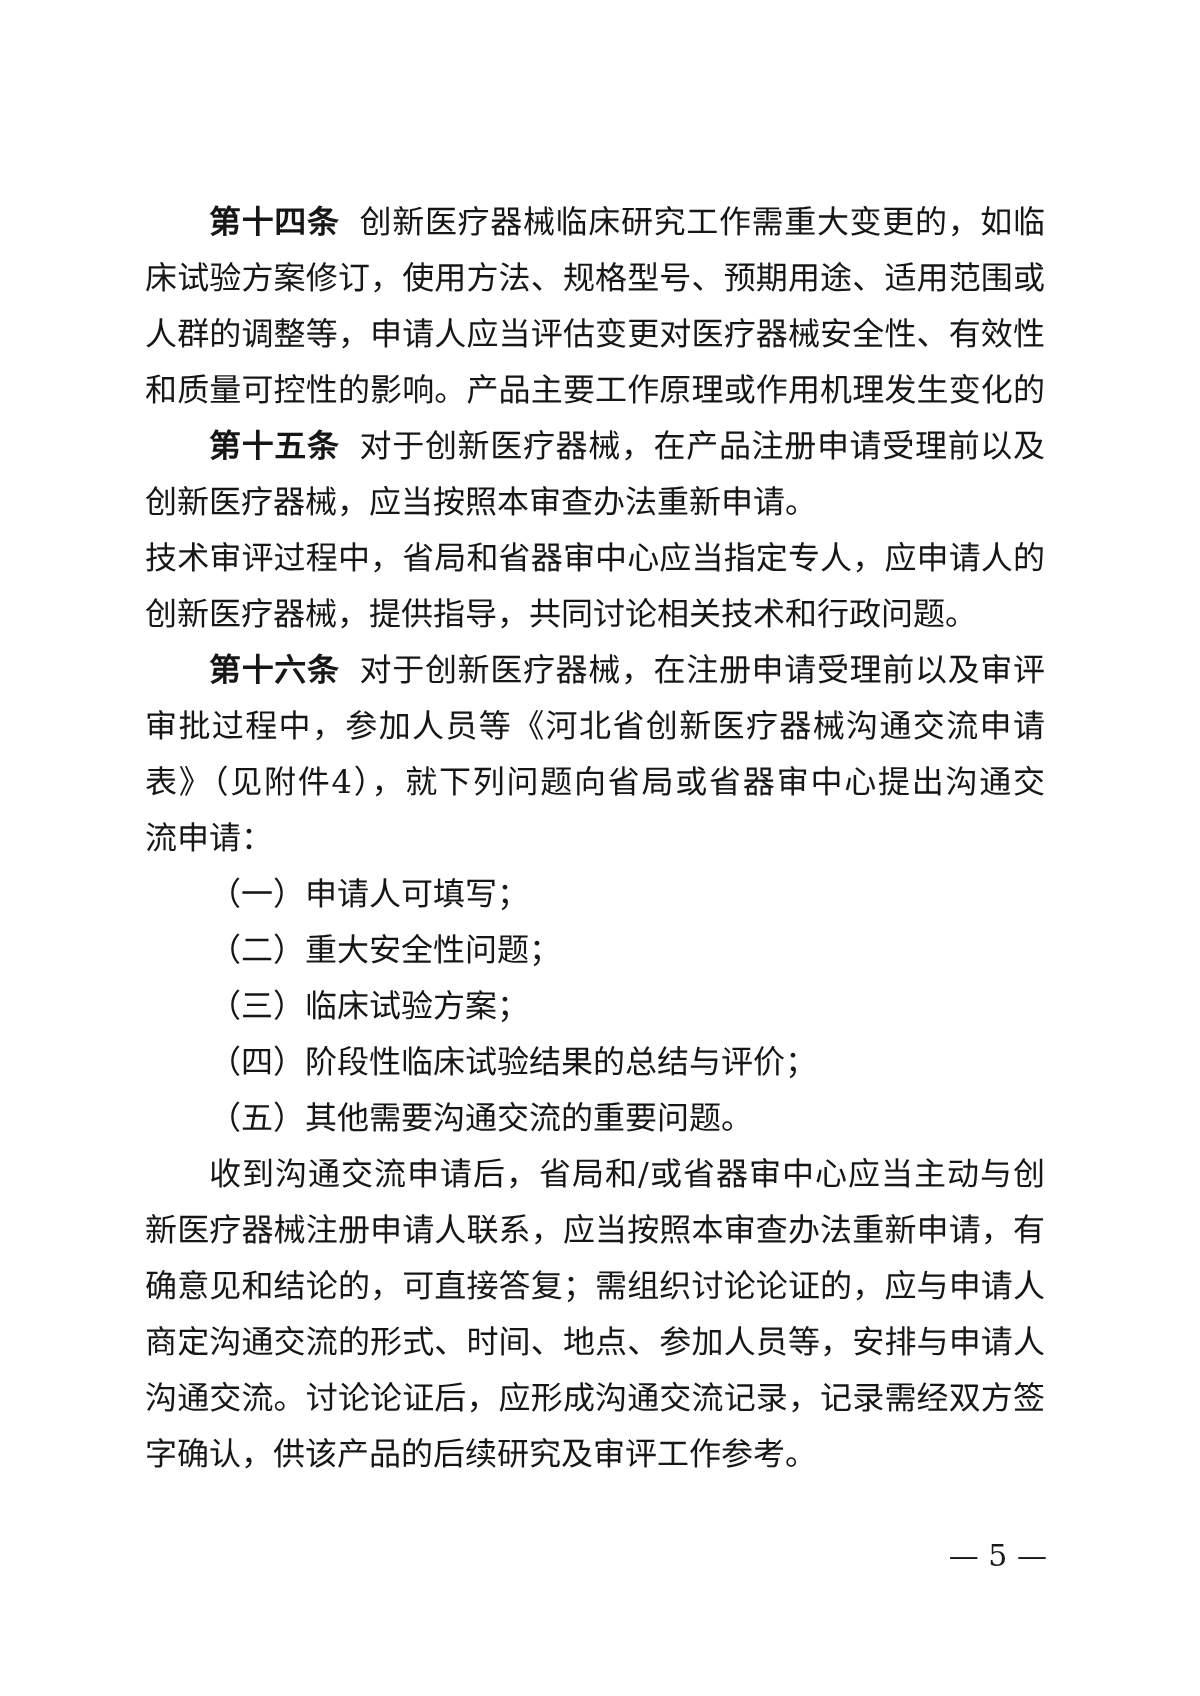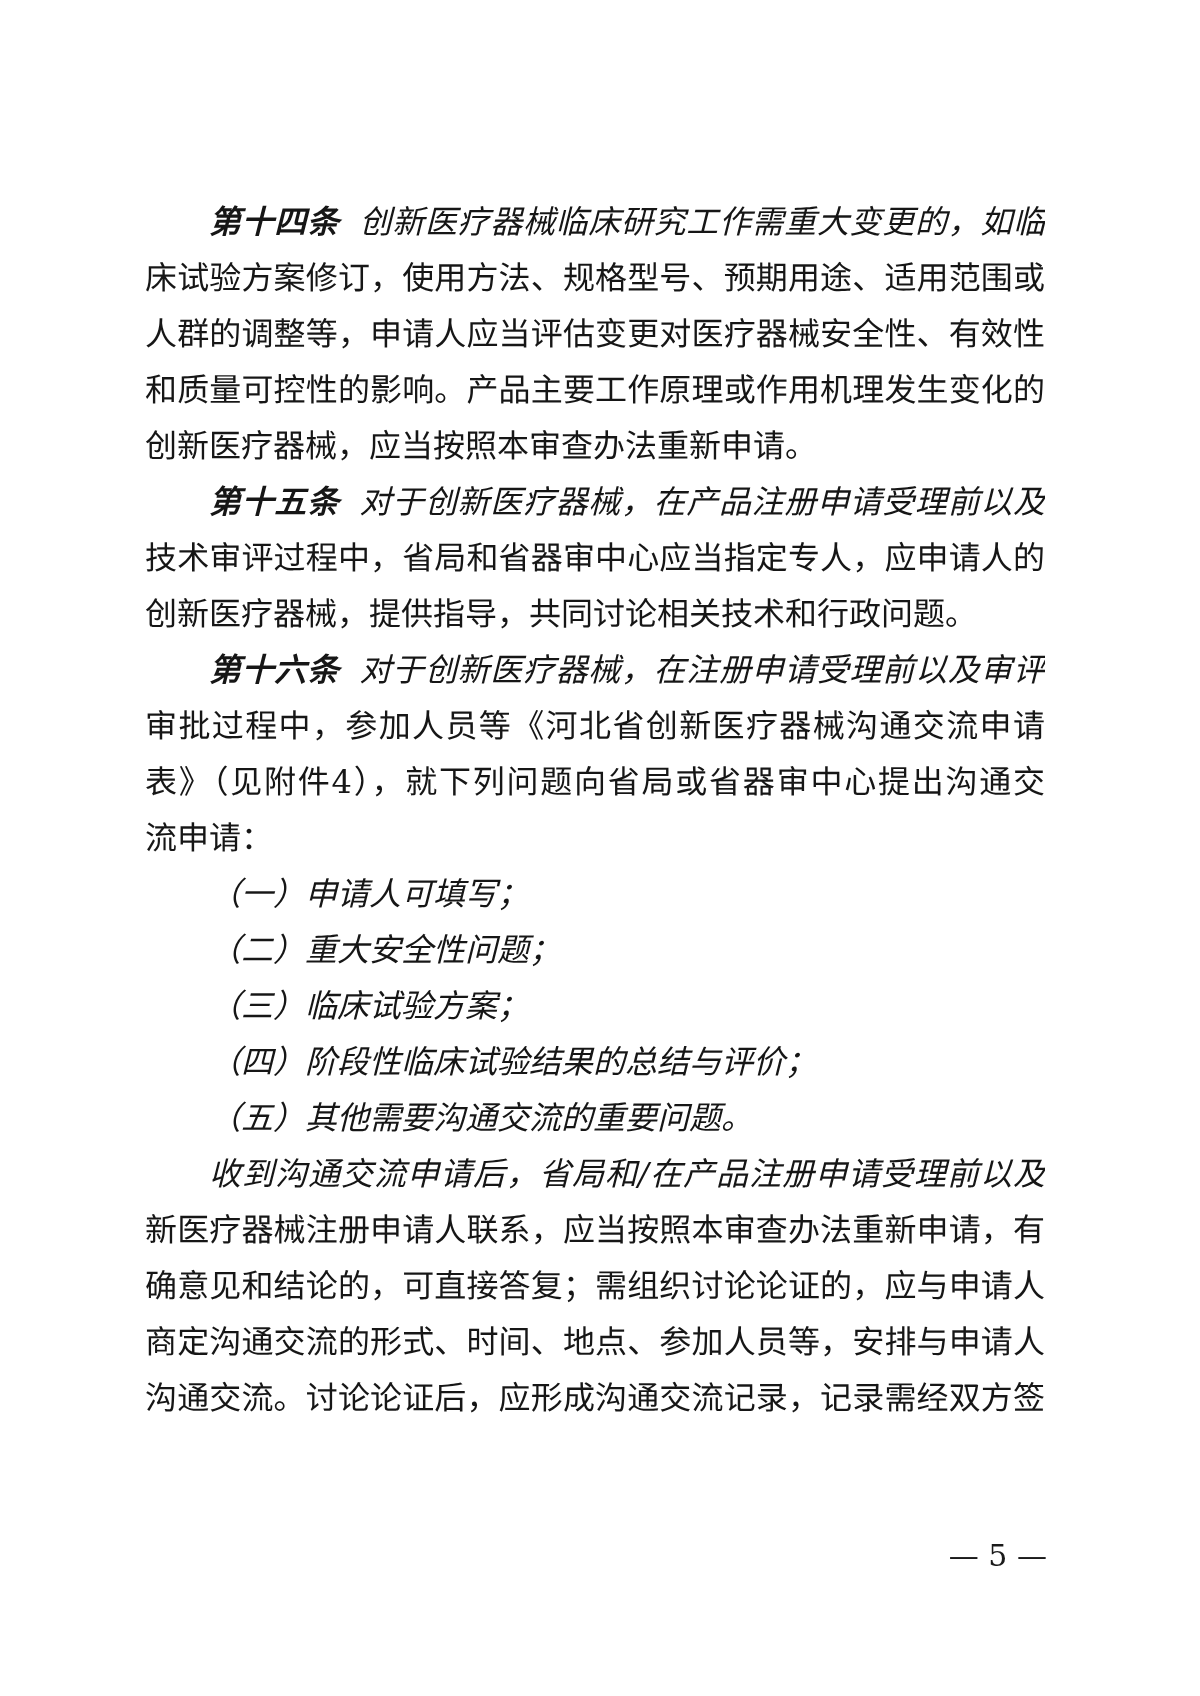--- a/index.html
+++ b/index.html
@@ -28,21 +28,20 @@
     line-height: 56px;
     overflow: hidden;
     white-space: normal;
   }
   .line.just {
     text-align: justify;
     text-align-last: justify;
   }
   .line.ind {
     text-indent: 2em;
-    font-style: italic;
   }
   .lead {
     font-weight: 700;
     margin-right: 0.62em;
   }
   .page-number {
     position: absolute;
     top: 1538px;
     right: 153px;
     font-size: 30px;
@@ -53,33 +52,34 @@
 </style>
 </head>
 <body>
 
 <div class="page">
   <div class="doc-body">
       <div class="line just ind"><span class="lead">第十四条</span><span>创新医疗器械临床研究工作需重大变更的，如临</span></div>
       <div class="line just">床试验方案修订，使用方法、规格型号、预期用途、适用范围或</div>
       <div class="line just">人群的调整等，申请人应当评估变更对医疗器械安全性、有效性</div>
       <div class="line just">和质量可控性的影响。产品主要工作原理或作用机理发生变化的</div>
+      <div class="line just ind"><span class="lead">第十五条</span><span>对于创新医疗器械，在产品注册申请受理前以及</span></div>
       <div class="line">创新医疗器械，应当按照本审查办法重新申请。</div>
-      <div class="line just ind"><span class="lead">第十五条</span><span>对于创新医疗器械，在产品注册申请受理前以及</span></div>
       <div class="line just">技术审评过程中，省局和省器审中心应当指定专人，应申请人的</div>
       <div class="line">创新医疗器械，提供指导，共同讨论相关技术和行政问题。</div>
       <div class="line just ind"><span class="lead">第十六条</span><span>对于创新医疗器械，在注册申请受理前以及审评</span></div>
       <div class="line just">审批过程中，参加人员等《河北省创新医疗器械沟通交流申请</div>
       <div class="line just">表》（见附件4），就下列问题向省局或省器审中心提出沟通交</div>
       <div class="line">流申请：</div>
       <div class="line ind">（一）申请人可填写；</div>
       <div class="line ind">（二）重大安全性问题；</div>
       <div class="line ind">（三）临床试验方案；</div>
       <div class="line ind">（四）阶段性临床试验结果的总结与评价；</div>
       <div class="line ind">（五）其他需要沟通交流的重要问题。</div>
-      <div class="line just ind">收到沟通交流申请后，省局和/在产品注册申请受理前以及</div>
+      <div class="line just ind">收到沟通交流申请后，省局和/或省器审中心应当主动与创</div>
       <div class="line just">新医疗器械注册申请人联系，应当按照本审查办法重新申请，有明</div>
       <div class="line just">确意见和结论的，可直接答复；需组织讨论论证的，应与申请人</div>
       <div class="line just">商定沟通交流的形式、时间、地点、参加人员等，安排与申请人</div>
       <div class="line just">沟通交流。讨论论证后，应形成沟通交流记录，记录需经双方签</div>
+      <div class="line">字确认，供该产品的后续研究及审评工作参考。</div>
     </div>
   <div class="page-number">— 5 —</div>
 </div>
 
 </body></html>

